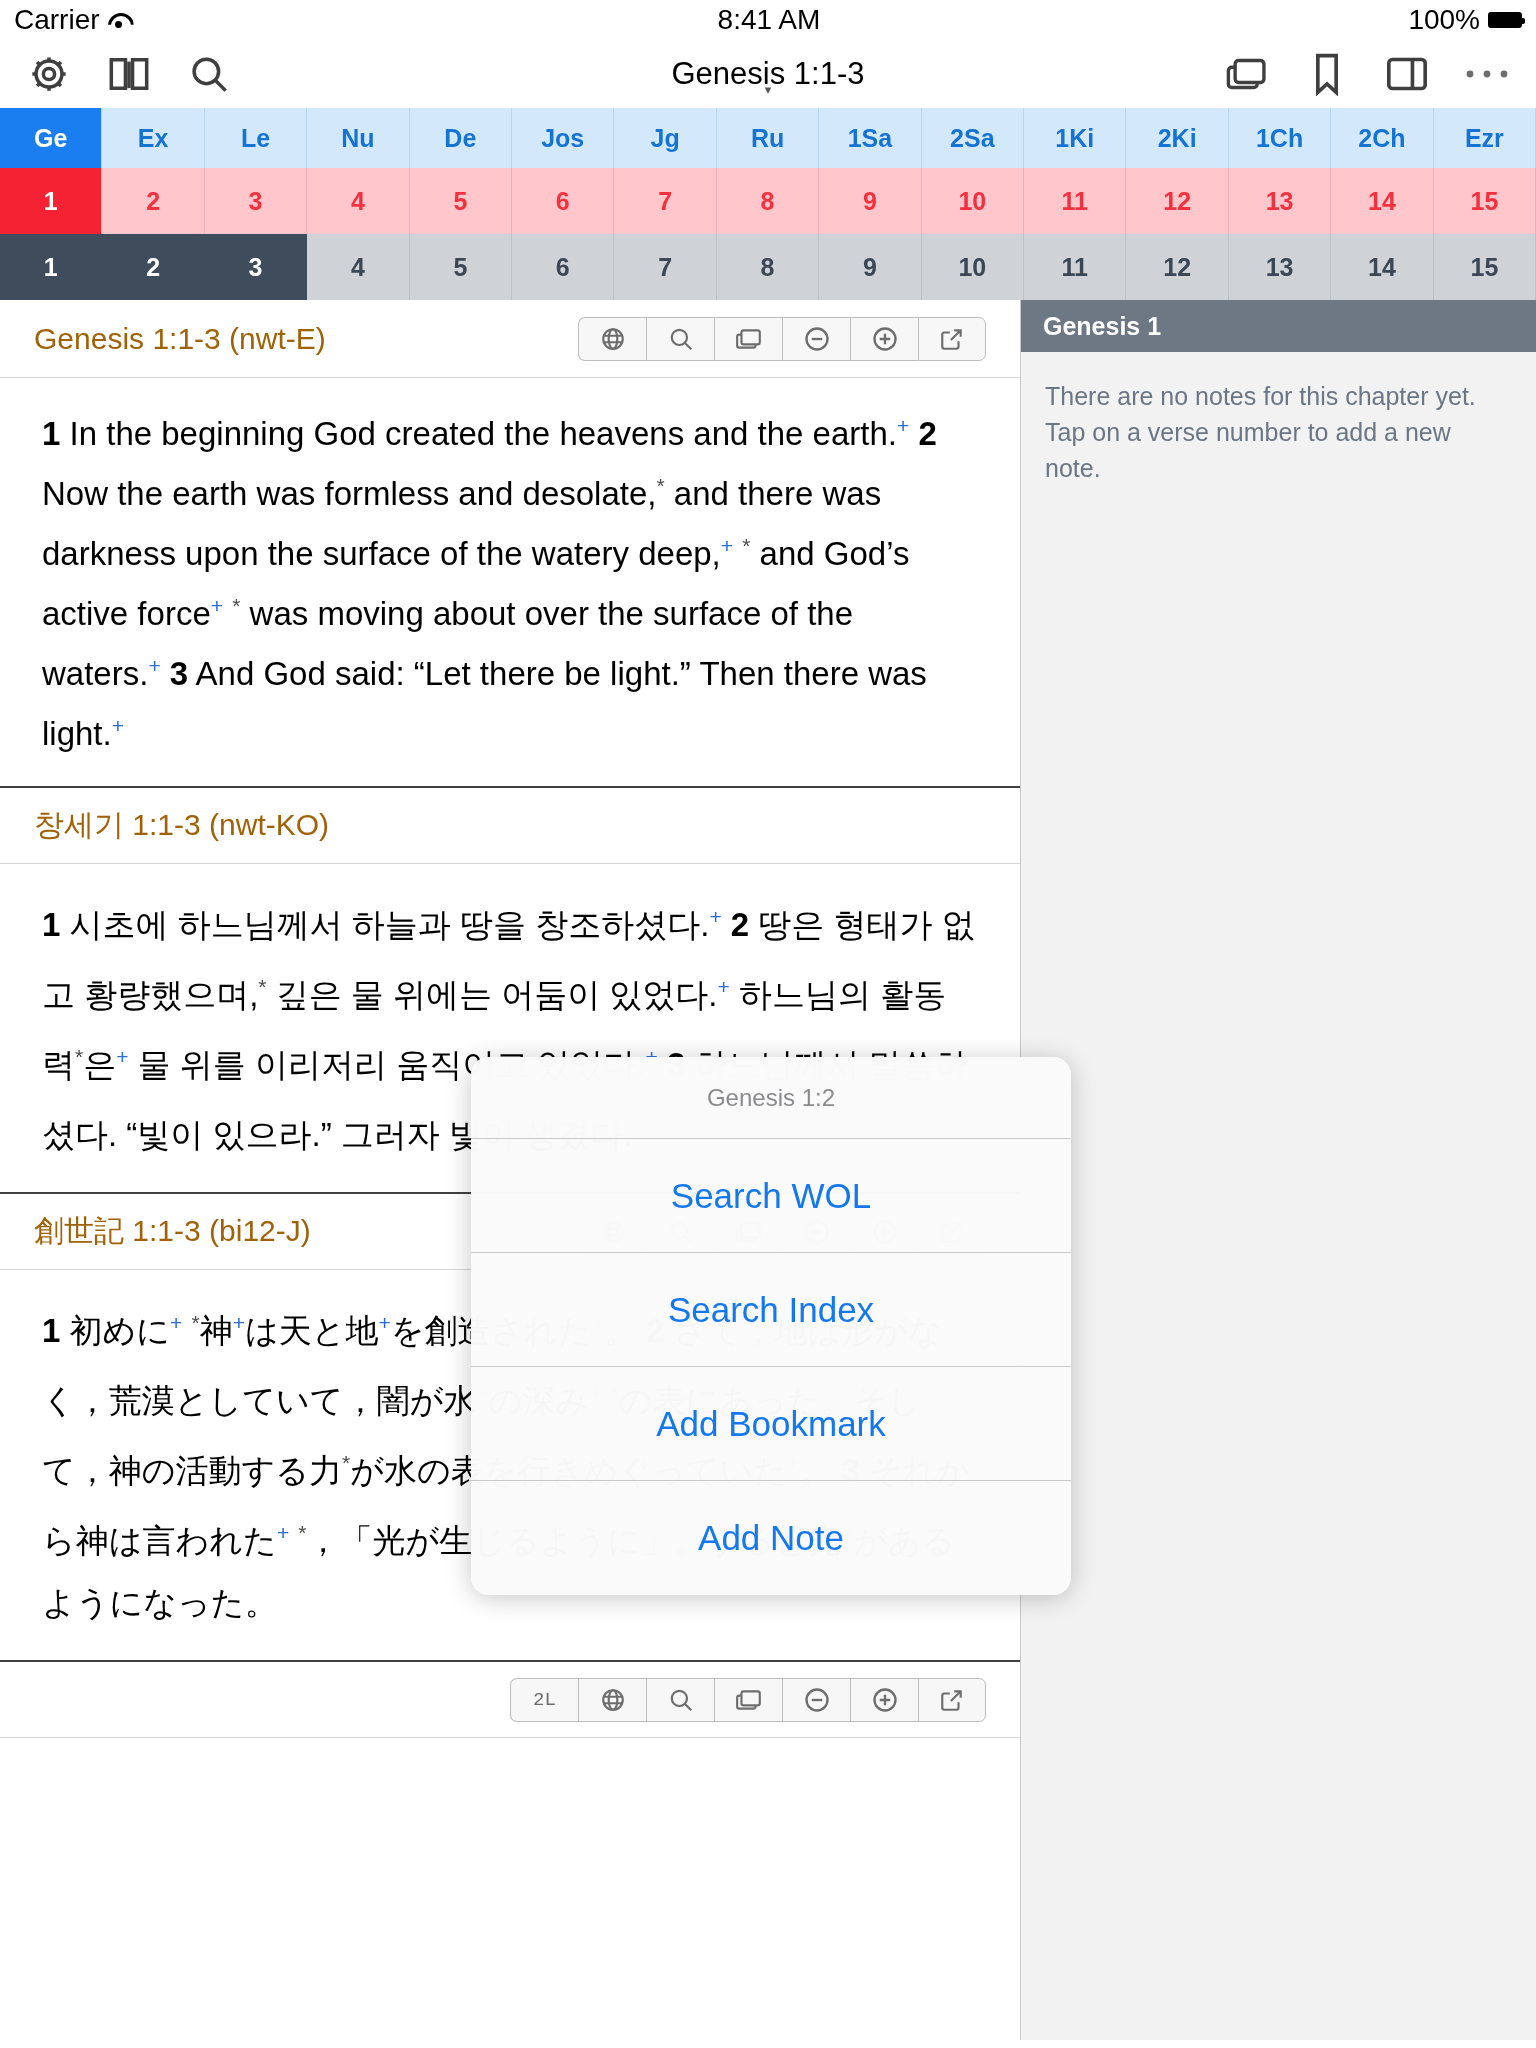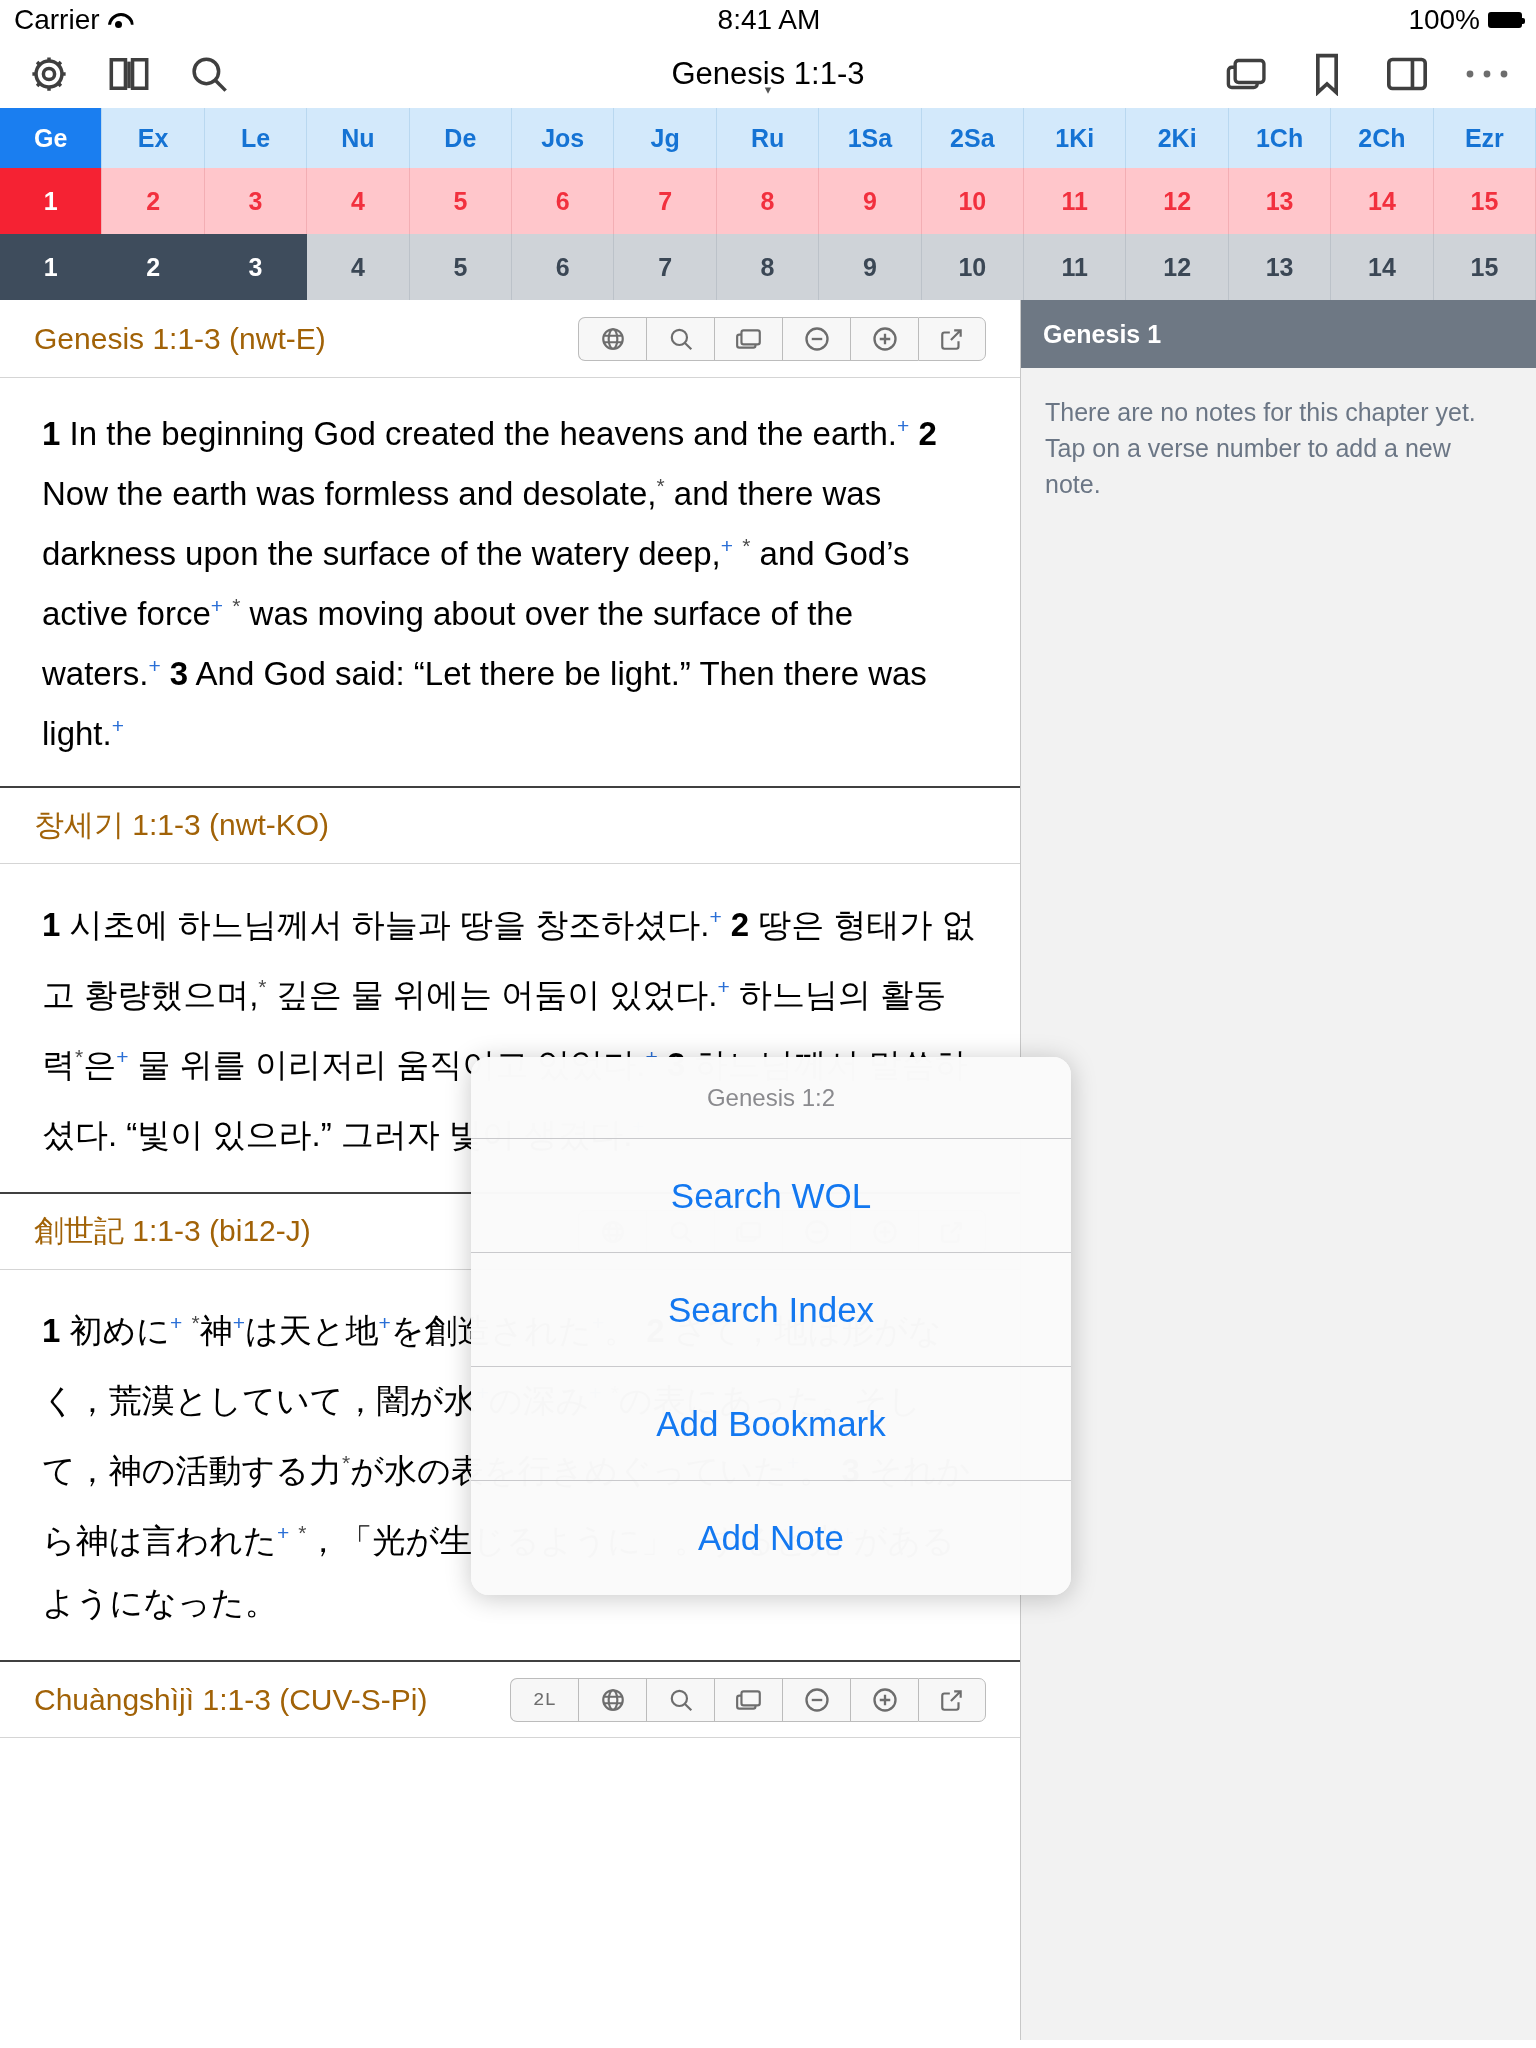--- a/index.html
+++ b/index.html
@@ -133,21 +133,21 @@
   .tool-btn.small-label { font-size:19px; color:#6d6d6d; }
 
   .verse-body {
     padding:22px 42px 26px 42px;
     font-size:33px; line-height:52px; color:#000;
   }
   .verse-body.cjk { font-size:33px; line-height:62px; }
   .section-div { border-top:2px solid #404040; }
 
   .notes-header {
-    height:68px; background:#6e7884; color:#fff;
+    height:52px; background:#6e7884; color:#fff;
     display:flex; align-items:center; padding:0 22px;
     font-size:25px; font-weight:bold;
   }
   .notes-body {
     padding:26px 24px; font-size:25px; line-height:36px; color:#6b7685;
   }
 
   
   .popover {
     position:absolute;
@@ -390,21 +390,20 @@
           <svg class="ic" width="26" height="26" viewBox="0 0 24 24">
               <path d="M14 4h6v6M20 4l-9 9"></path>
               <path d="M18 14v5a2 2 0 0 1-2 2H5a2 2 0 0 1-2-2V8a2 2 0 0 1 2-2h5"></path>
             </svg>
         </div>
       </div>
     </div>
     <div class="verse-body cjk"><b>1</b> 初めに<sup style="font-size: 21px; color: rgb(42, 111, 214);">+</sup> <sup style="font-size: 21px; color: rgb(74, 74, 74);">*</sup>神<sup style="font-size: 21px; color: rgb(42, 111, 214);">+</sup>は天と地<sup style="font-size: 21px; color: rgb(42, 111, 214);">+</sup>を創造された<sup style="font-size: 21px; color: rgb(42, 111, 214);">+</sup>。 <b>2</b> さて，地は形がなく，荒漠としていて，闇が水<sup style="font-size: 21px; color: rgb(42, 111, 214);">+</sup>の深み<sup style="font-size: 21px; color: rgb(42, 111, 214);">+</sup> <sup style="font-size: 21px; color: rgb(74, 74, 74);">*</sup>の表にあった。そして，神の活動する力<sup style="font-size: 21px; color: rgb(74, 74, 74);">*</sup>が水の表を行きめぐっていた<sup style="font-size: 21px; color: rgb(42, 111, 214);">+</sup>。 <b>3</b> それから神は言われた<sup style="font-size: 21px; color: rgb(42, 111, 214);">+</sup> <sup style="font-size: 21px; color: rgb(74, 74, 74);">*</sup>，「光が生じるように」。すると光<sup style="font-size: 21px; color: rgb(42, 111, 214);">+</sup>があるようになった。</div>
 
     <div class="verse-header section-div">
-      <div class="vh-title">Chuàngshìjì 1:1-3 (CUV-S-Pi)</div>
       <div class="vh-tools">
         <div class="tool-btn small-label">2L</div>
         <div class="tool-btn">
           <svg class="ic" width="26" height="26" viewBox="0 0 24 24">
               <circle cx="12" cy="12" r="9"></circle>
               <ellipse cx="12" cy="12" rx="4" ry="9"></ellipse>
               <path d="M3.3 9h17.4M3.3 15h17.4"></path>
             </svg>
         </div>
         <div class="tool-btn">

